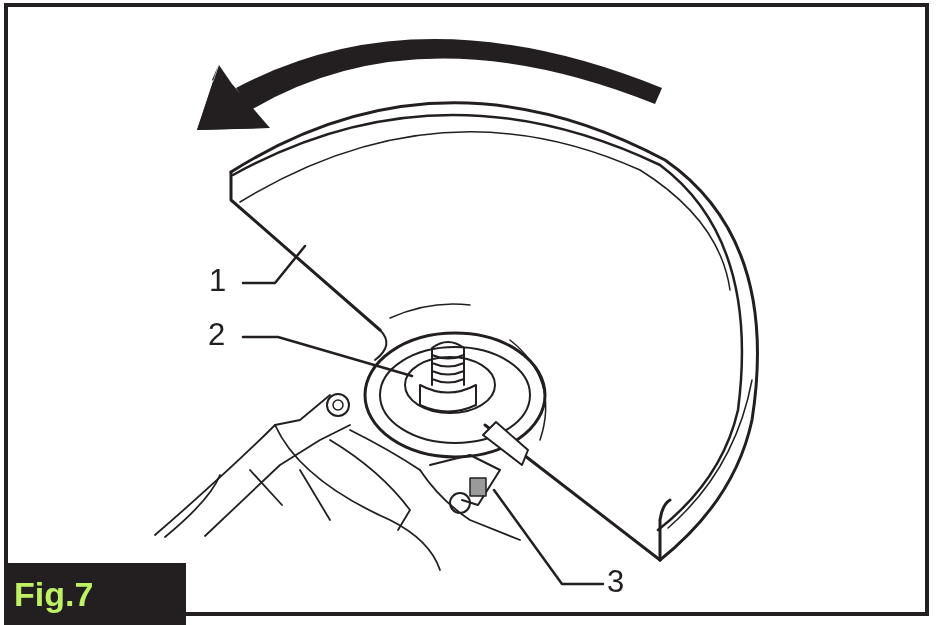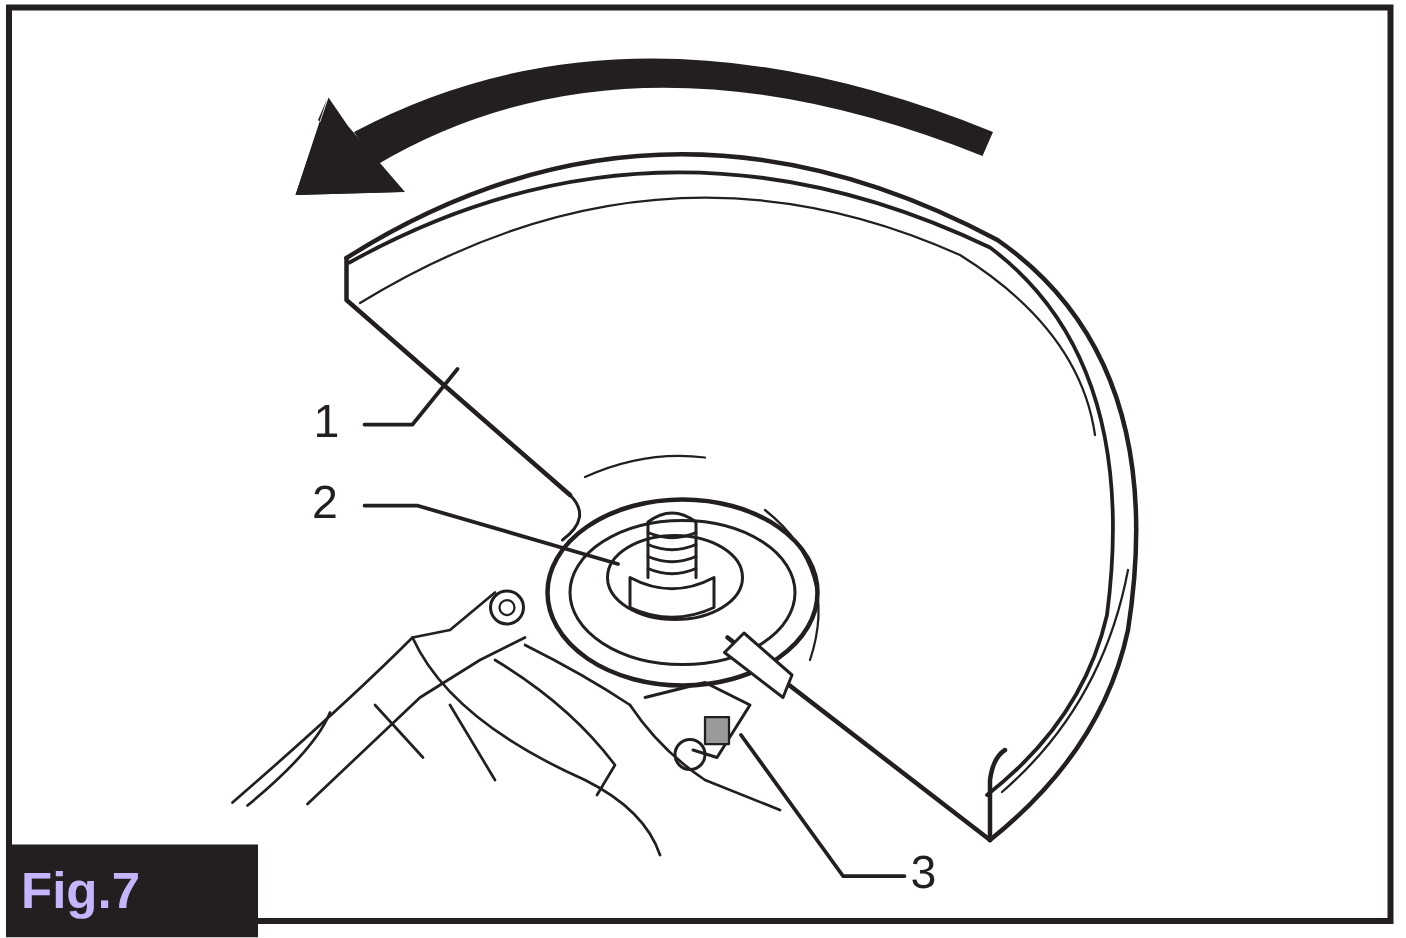--- a/index.html
+++ b/index.html
@@ -3,22 +3,22 @@
   <meta charset="utf-8">
   <style>
     html, body { margin: 0; padding: 0; background: #ffffff; }
     body { width: 937px; height: 625px; position: relative; overflow: hidden; }
     .frame {
       position: absolute; left: 4px; top: 3px; width: 925px; height: 613px;
       border: 4px solid #231f20; box-sizing: border-box; background: #fff;
     }
     svg.illus { position: absolute; left: 0; top: 0; }
     .fig-label {
-      position: absolute; left: 4px; top: 563px; width: 168px; height: 62px;
-      background: #231f20; color: #c4b5fd;
+      position: absolute; left: 4px; top: 563px; width: 182px; height: 62px;
+      background: #231f20; color: #bef264;
       font-family: "Liberation Sans", sans-serif; font-weight: bold; font-size: 34px;
       line-height: 62px; padding-left: 10px; box-sizing: border-box;
     }
     .callout {
       position: absolute; font-family: "Liberation Sans", sans-serif;
       font-size: 31px; color: #231f20; line-height: 1;
     }
     #c1 { left: 209px; top: 265px; }
     #c2 { left: 208px; top: 319px; }
     #c3 { left: 607px; top: 566px; }

